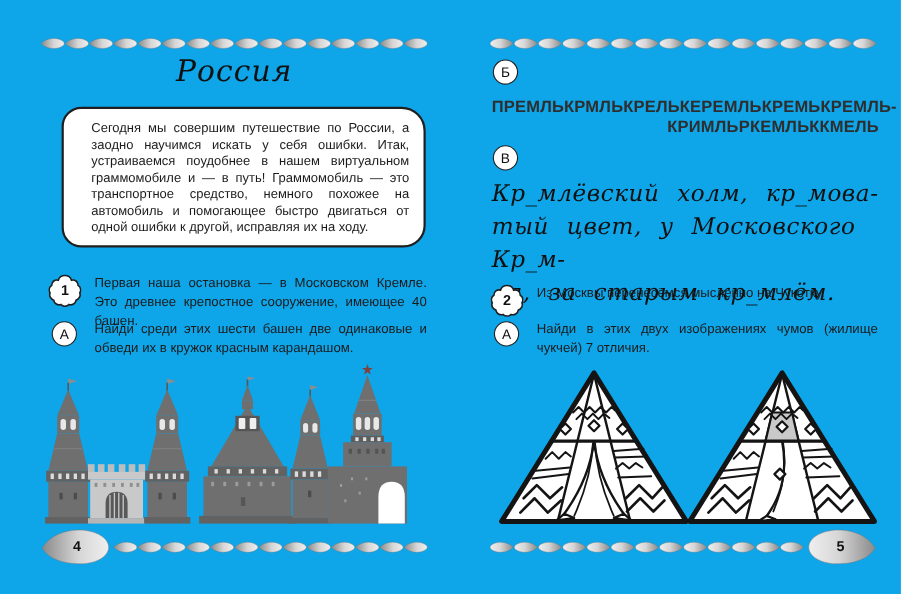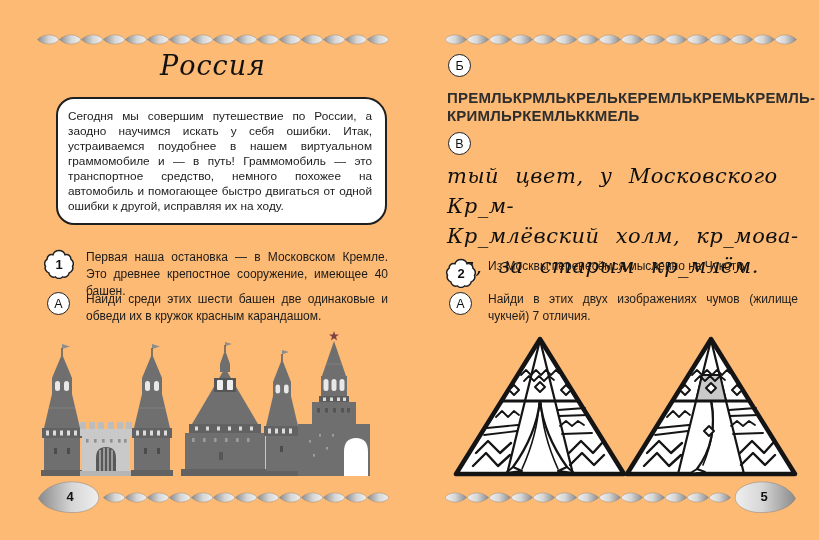--- a/index.html
+++ b/index.html
@@ -1,18 +1,18 @@
 <!DOCTYPE html>
 <html><head>
 <meta charset="utf-8">
 <style>
   * { margin:0; padding:0; box-sizing:border-box; }
   html,body { background:#ffffff; }
   .canvas {
-    position:relative; width:819px; height:540px; background:#fdba74;
+    position:relative; width:819px; height:540px; background:#0ea5e9;
     font-family:"Liberation Sans", sans-serif; color:#1d1d1d; overflow:hidden;
   }
   .page { position:absolute; top:0; height:540px; }
   .page-left  { left:32px;  width:362px; }
   .page-right { left:443px; width:357px; }
 
   .leaf-row { position:absolute; display:flex; align-items:center; }
   .leaf { width:22px; height:13px; flex:0 0 auto; }
   .bigleaf-wrap { position:relative; width:66px; height:36px; flex:0 0 auto; }
   .bigleaf-wrap svg { width:66px; height:36px; display:block; }
@@ -23,21 +23,21 @@
 
   .page-title {
     position:absolute; top:50px; left:0; width:100%; text-align:center;
     font-family:"DejaVu Serif", serif; font-style:italic;
     font-size:27px; letter-spacing:1px; color:#111;
   }
 
   .intro-box {
     position:absolute; top:97px; left:24px; width:331px;
     border:2px solid #1f1f1f; border-radius:18px 22px 20px 18px;
-    padding:10px 13px 9px 10px; background:#fff;
+    padding:10px 13px 9px 25px; background:#fff;
   }
   .intro-box p {
     font-size:11.8px; line-height:1.27; text-align:justify; color:#1b1b1b;
   }
 
   .task-row { position:absolute; display:flex; align-items:flex-start; }
   .task-text {
     flex:1 1 auto; font-size:12px; line-height:1.4; text-align:justify; color:#1b1b1b;
   }
 
@@ -52,21 +52,21 @@
     border:1.6px solid #1f1f1f; border-radius:50%;
     display:flex; align-items:center; justify-content:center;
     font-size:12.5px; color:#111; background:#fff;
   }
 
   .illustration { position:absolute; left:0; }
 
   .letter-chain {
     position:absolute; top:89px; left:4px; width:352px;
     font-size:15px; font-weight:600; letter-spacing:0.2px;
-    line-height:1.22; color:#2e2e2e;
+    line-height:1.22; color:#2e2e2e;text-align:right;
   }
   .handwriting {
     position:absolute; top:161px; left:4px; width:352px;
     font-family:"DejaVu Serif", serif; font-style:italic;
     font-size:21px; line-height:30px; letter-spacing:0.5px;
     word-spacing:9px; color:#101010;
   }
 </style>
 </head>
 <body>
@@ -402,22 +402,22 @@
     <div class="letter-chain">
       <div>ПРЕМЛЬКРМЛЬКРЕЛЬКЕРЕМЛЬКРЕМЬКРЕМЛЬ-</div>
       <div>КРИМЛЬРКЕМЛЬККМЕЛЬ</div>
     </div>
 
     <div class="task-row" style="top:131px; left:5px; width:350px;">
       <span class="circle-badge">В</span>
     </div>
 
     <div class="handwriting">
+      <div>Кр_млёвский холм, кр_мова-</div>
       <div>тый цвет, у Московского Кр_м-</div>
-      <div>Кр_млёвский холм, кр_мова-</div>
       <div>ля, за старым кр_млём.</div>
     </div>
 
     <div class="task-row" style="top:258px; left:3px; width:352px;">
       <span class="flower-badge">
         <svg viewBox="0 0 30 30">
             <use href="#flowerP" fill="#ffffff" stroke="#1f1f1f" stroke-width="1.5"></use>
           </svg>
         <span class="num">2</span>
       </span>

